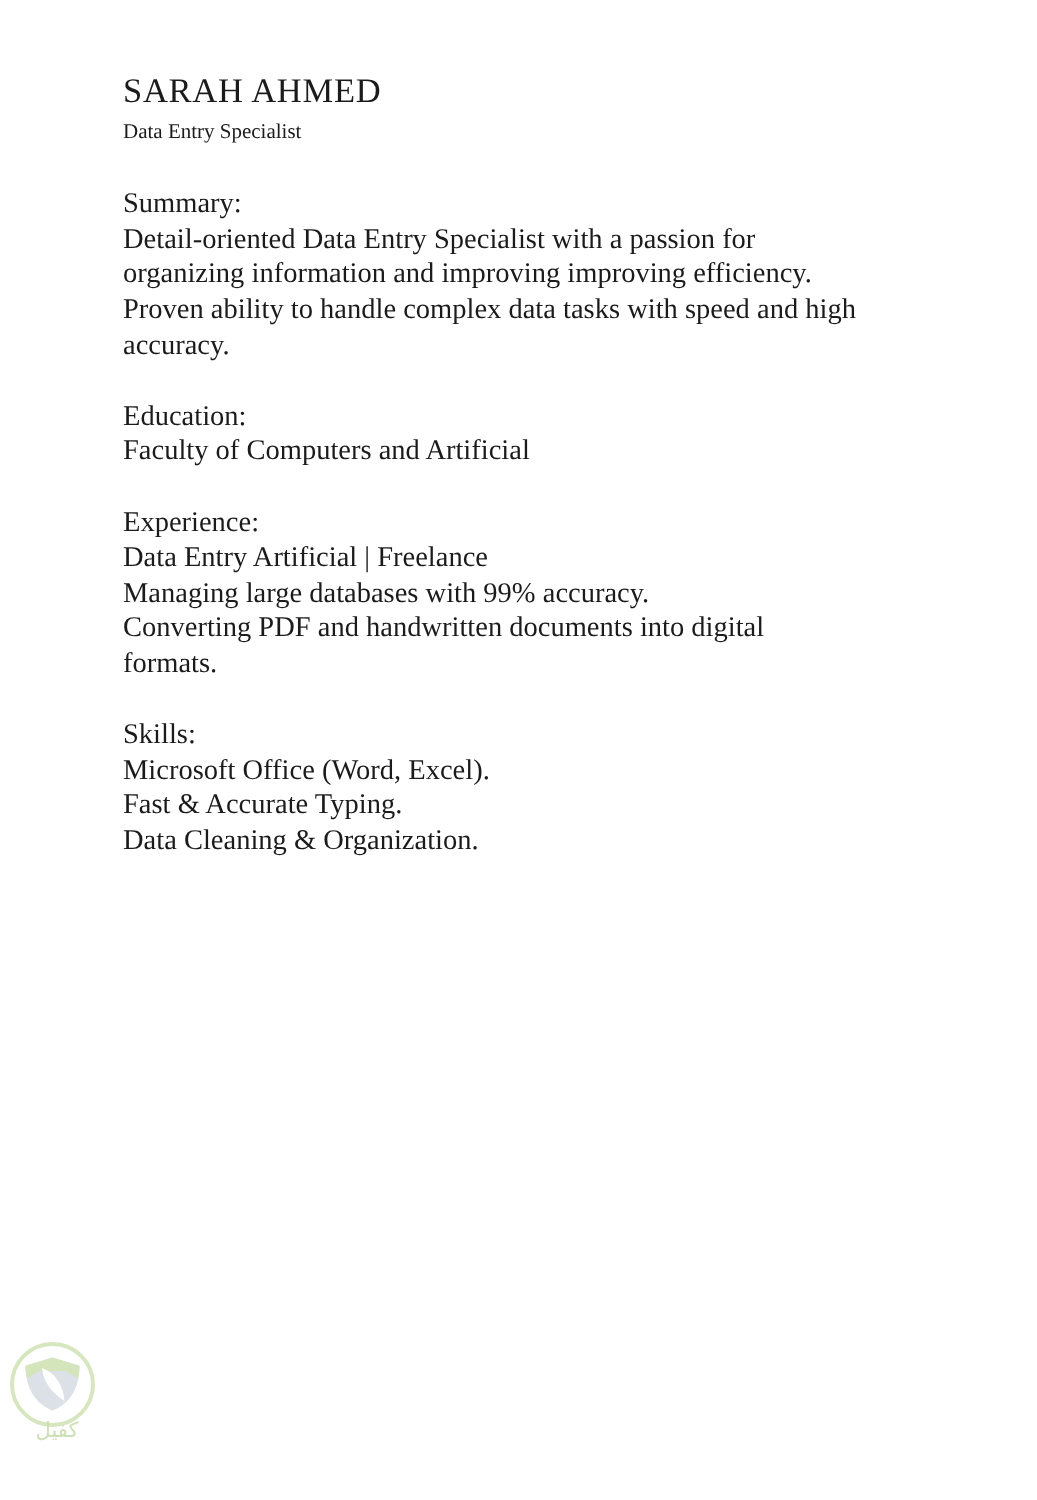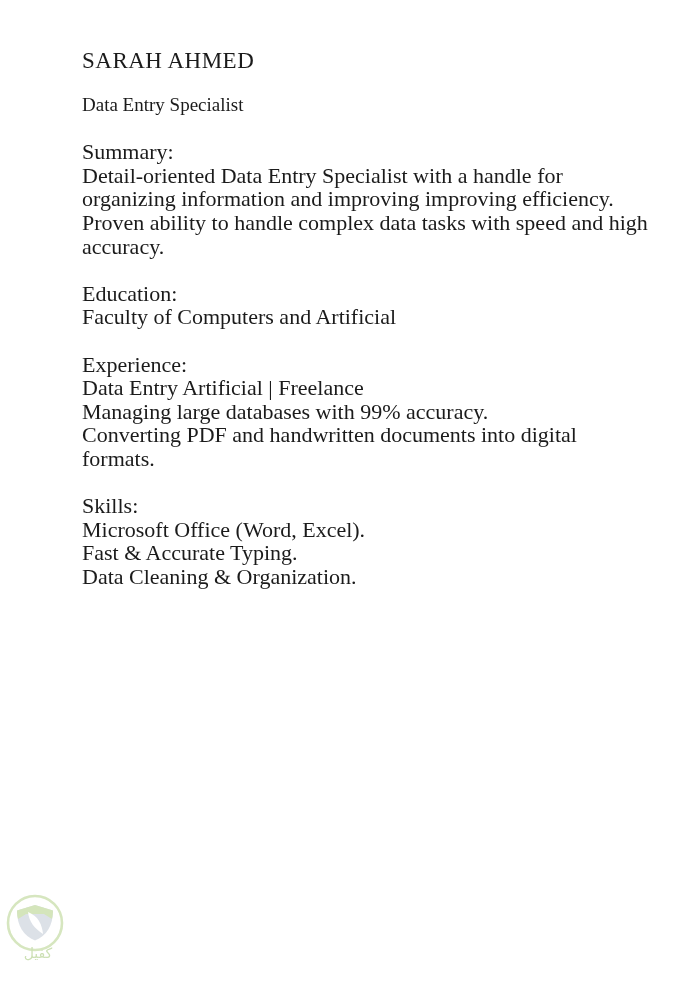--- a/index.html
+++ b/index.html
@@ -24,30 +24,30 @@
     width: 545px;
   }
   .resume-name {
     font-size: 23px;
     line-height: 30px;
     letter-spacing: 0.5px;
     font-weight: 400;
     white-space: nowrap;
   }
   .job-title {
-    font-size: 19px;
+    font-size: 14px;
     line-height: 23.6px;
-    margin-top: 17px;
+    margin-top: 1px;
     white-space: nowrap;
   }
   .section {
     margin-top: 23.6px;
   }
   .line {
-    font-size: 22px;
+    font-size: 19px;
     line-height: 23.6px;
     white-space: nowrap;
   }
   .watermark {
     position: absolute;
     left: 2px;
     top: 892px;
     width: 66px;
     height: 72px;
     opacity: 0.85;
@@ -59,21 +59,21 @@
 
 <div class="page">
   <div class="content">
 
     <div class="resume-name">SARAH AHMED</div>
 
     <div class="job-title">Data Entry Specialist</div>
 
     <div class="section">
       <div class="line">Summary:</div>
-      <div class="line">Detail-oriented Data Entry Specialist with a handle for</div>
+      <div class="line">Detail-oriented Data Entry Specialist with a passion for</div>
       <div class="line">organizing information and improving improving efficiency.</div>
       <div class="line">Proven ability to handle complex data tasks with speed and high</div>
       <div class="line">accuracy.</div>
     </div>
 
     <div class="section">
       <div class="line">Education:</div>
       <div class="line">Faculty of Computers and Artificial</div>
     </div>
 

